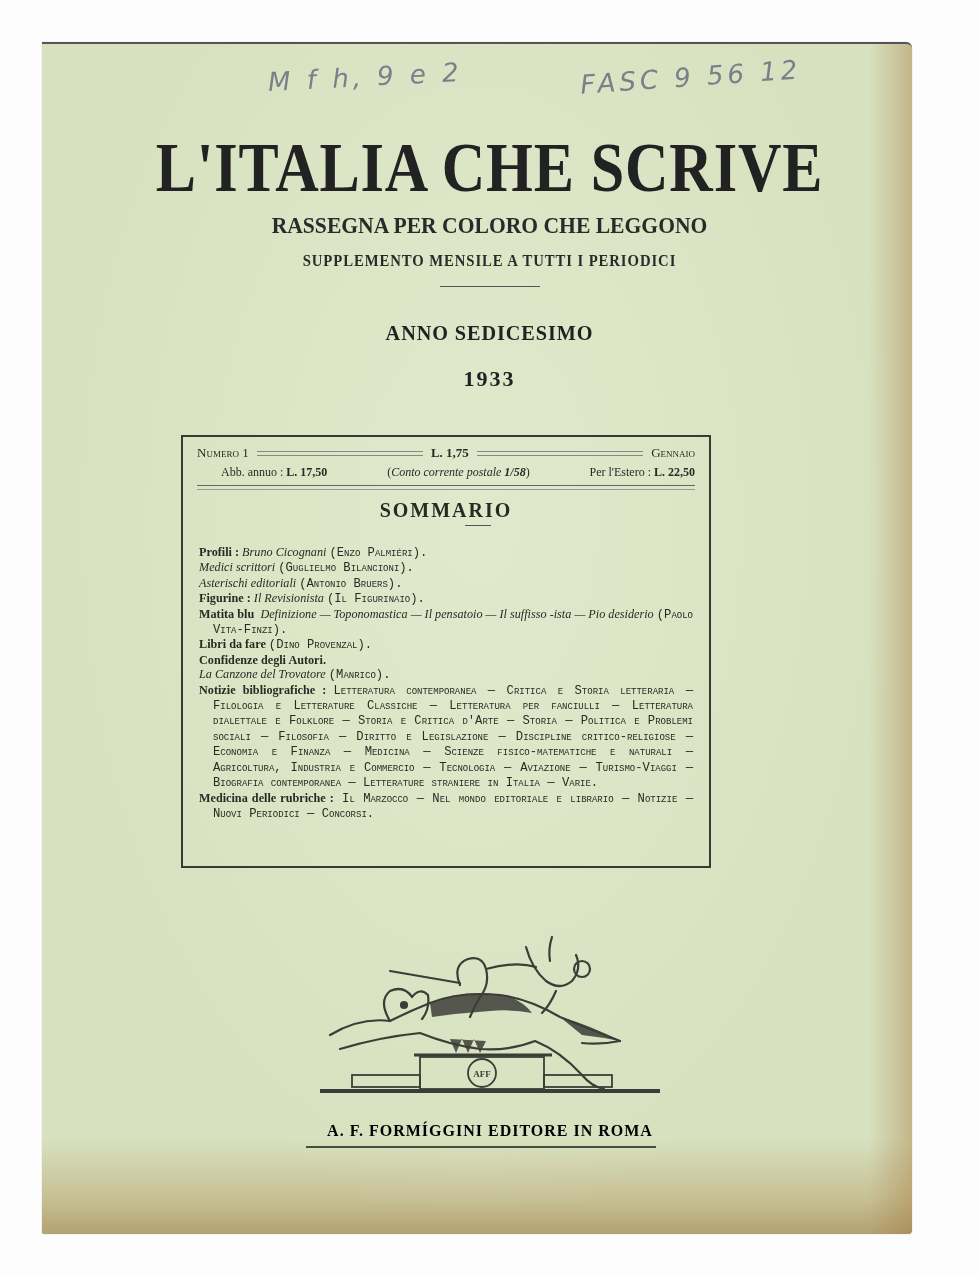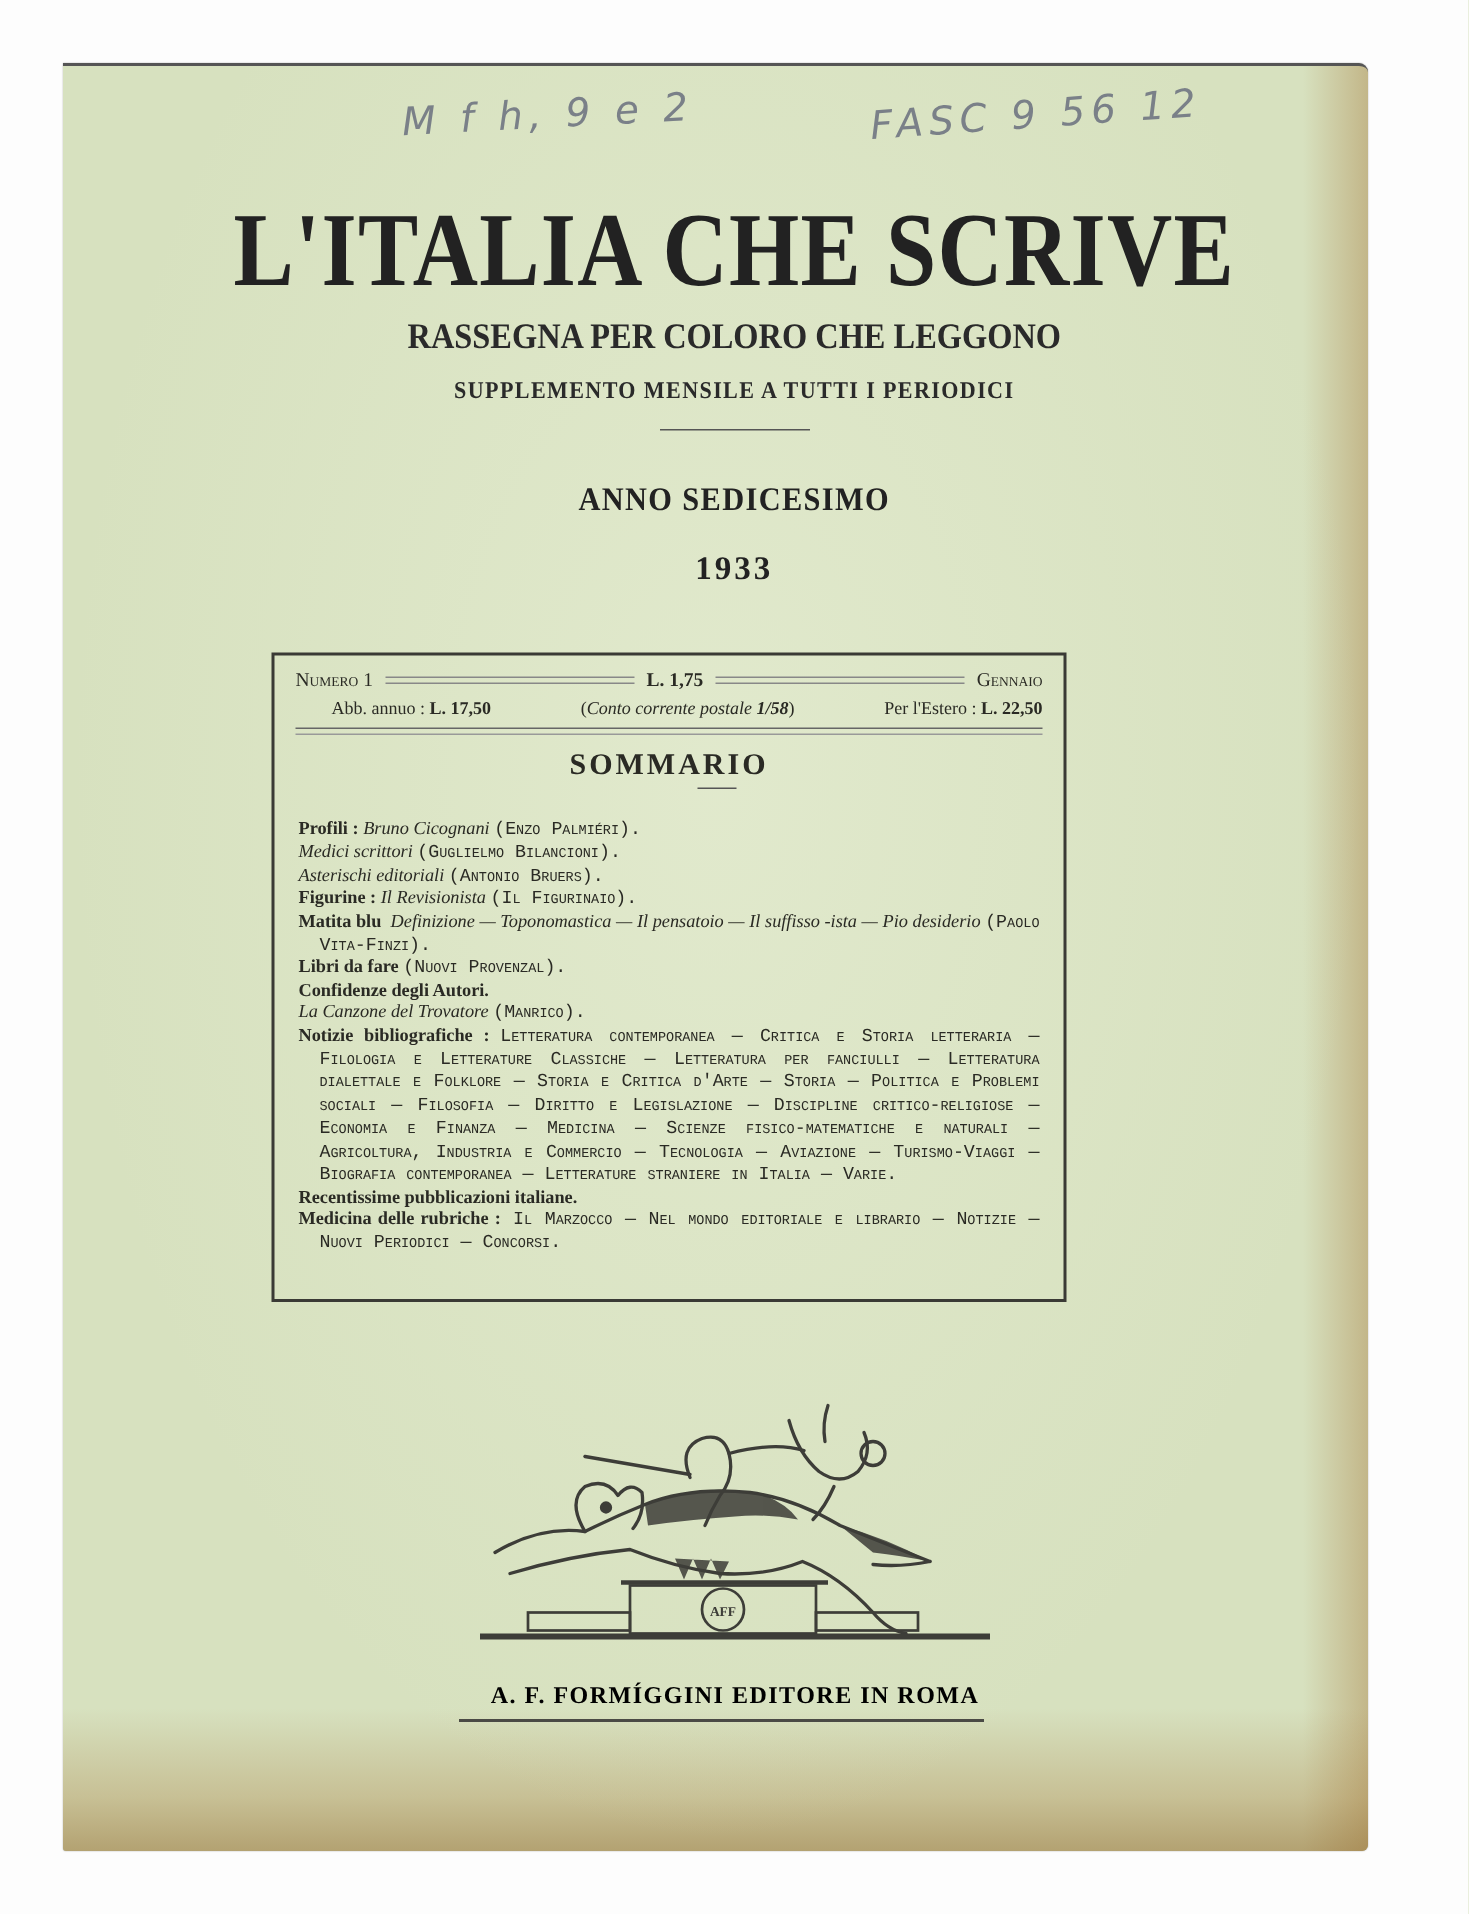--- a/index.html
+++ b/index.html
@@ -117,25 +117,24 @@
   <div class="box-hr"></div>
   <div class="sommario">SOMMARIO</div>
   <div class="sommario-rule"></div>
 
   <div class="toc">
     <div class="toc-item"><b>Profili :</b> <i>Bruno Cicognani</i> <span class="sc">(Enzo Palmiéri).</span></div>
     <div class="toc-item"><i>Medici scrittori</i> <span class="sc">(Guglielmo Bilancioni).</span></div>
     <div class="toc-item"><i>Asterischi editoriali</i> <span class="sc">(Antonio Bruers).</span></div>
     <div class="toc-item"><b>Figurine :</b> <i>Il Revisionista</i> <span class="sc">(Il Figurinaio).</span></div>
     <div class="toc-item"><b>Matita blu</b> &nbsp;<i>Definizione — Toponomastica — Il pensatoio — Il suffisso -ista — Pio desiderio</i> <span class="sc">(Paolo Vita-Finzi).</span></div>
-    <div class="toc-item"><b>Libri da fare</b> <span class="sc">(Nuovi Provenzal).</span></div>
+    <div class="toc-item"><b>Libri da fare</b> <span class="sc">(Dino Provenzal).</span></div>
     <div class="toc-item"><b>Confidenze degli Autori.</b></div>
     <div class="toc-item"><i>La Canzone del Trovatore</i> <span class="sc">(Manrico).</span></div>
     <div class="toc-item"><b>Notizie bibliografiche :</b> <span class="sc">Letteratura contemporanea — Critica e Storia letteraria — Filologia e Letterature Classiche — Letteratura per fanciulli — Letteratura dialettale e Folklore — Storia e Critica d'Arte — Storia — Politica e Problemi sociali — Filosofia — Diritto e Legislazione — Discipline critico-religiose — Economia e Finanza — Medicina — Scienze fisico-matematiche e naturali — Agricoltura, Industria e Commercio — Tecnologia — Aviazione — Turismo-Viaggi — Biografia contemporanea — Letterature straniere in Italia — Varie.</span></div>
-    <div class="toc-item"><b>Recentissime pubblicazioni italiane.</b></div>
     <div class="toc-item"><b>Medicina delle rubriche :</b> &nbsp;<span class="sc">Il Marzocco — Nel mondo editoriale e librario — Notizie — Nuovi Periodici — Concorsi.</span></div>
   </div>
 </div>
 
 <svg class="mark" viewBox="0 0 340 170">
   <g fill="none" stroke="#3d3d38" stroke-width="2.2" stroke-linecap="round" stroke-linejoin="round">
 
     <path d="M10 110 Q40 92 70 96 Q90 86 110 78 Q140 66 180 70 Q210 74 240 92 Q270 104 300 116"></path>
     <path d="M20 124 Q60 112 100 108 Q130 120 160 124 Q190 126 215 116 Q240 126 262 150 Q272 162 284 164"></path>
     <path d="M300 116 Q280 120 262 118"></path>

